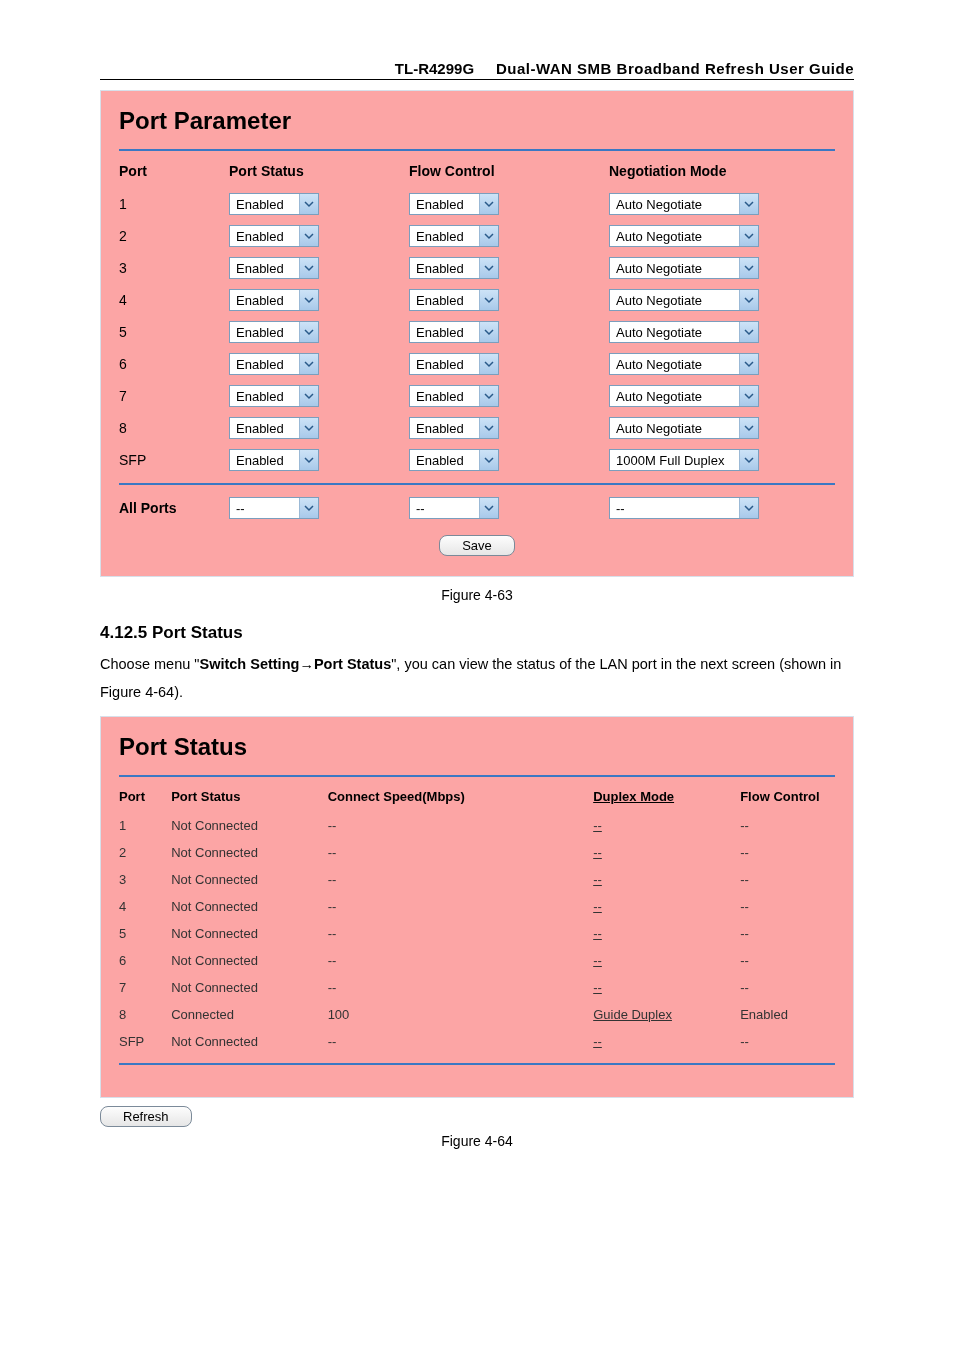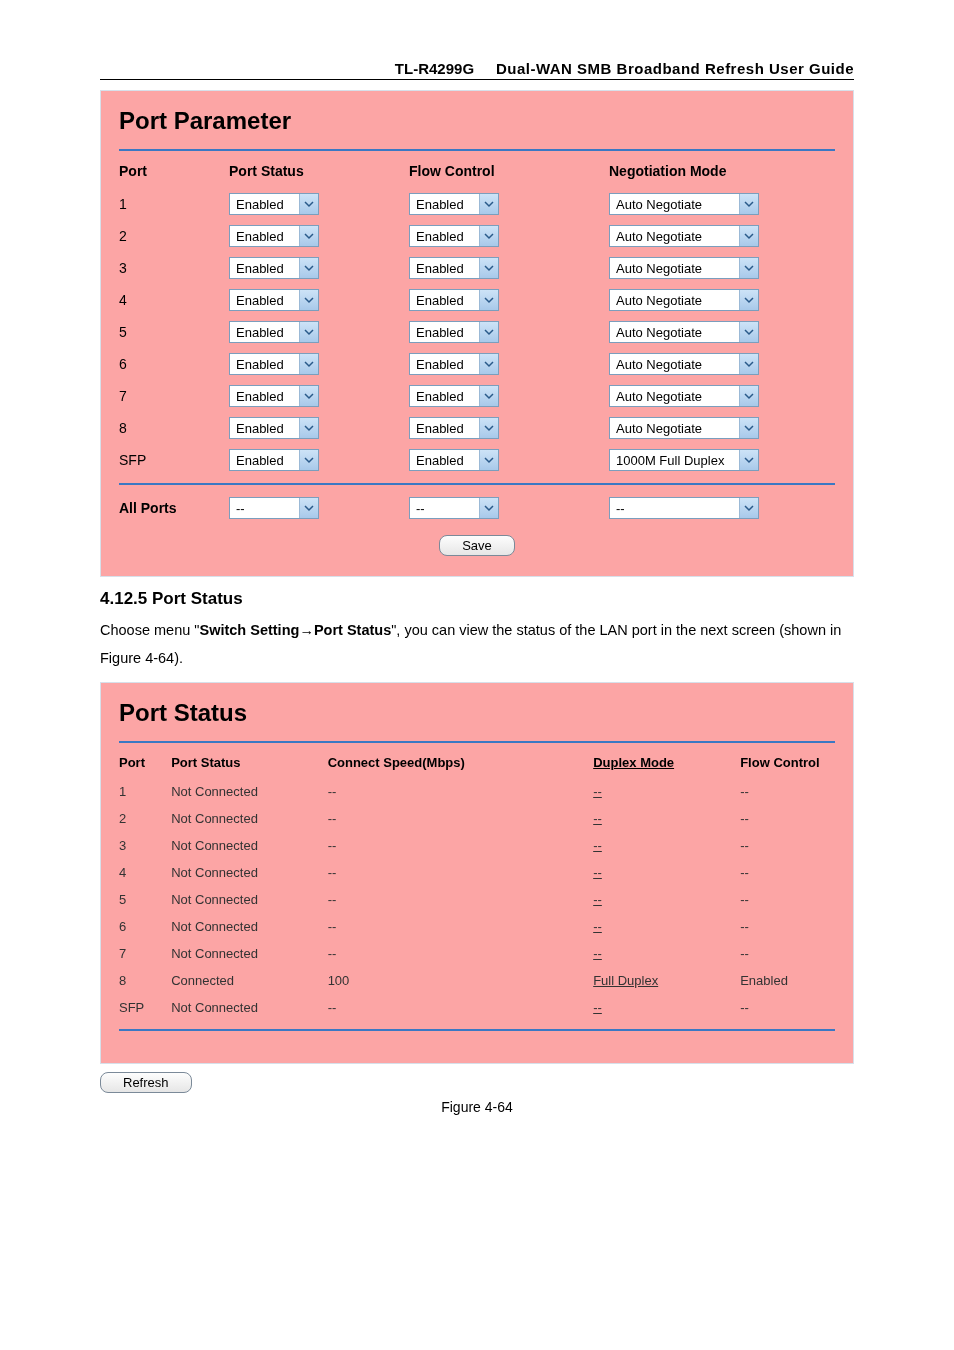--- a/index.html
+++ b/index.html
@@ -448,20 +448,21 @@
             </span>
         </span>
       </div>
     </div>
 
     <div class="save-wrap">
       <span class="btn">Save</span>
     </div>
   </div>
 
+  <div class="caption">Figure 4-63</div>
 
   <div class="heading3">4.12.5  Port Status</div>
 
   <p class="bodytext">
     <span>Choose menu "</span><b>Switch Setting</b><span>→</span><b>Port Status</b><span>", you can view the status of the LAN port in the next screen (shown in Figure 4-64).</span>
   </p>
 
   <div class="panel">
     <h2>Port Status</h2>
     <hr class="hr">
@@ -521,21 +522,21 @@
           <div class="scol-port">7</div>
           <div class="scol-status">Not Connected</div>
           <div class="scol-speed">--</div>
           <div class="scol-duplex">--</div>
           <div class="scol-flow">--</div>
         </div>
         <div class="status-row">
           <div class="scol-port">8</div>
           <div class="scol-status">Connected</div>
           <div class="scol-speed">100</div>
-          <div class="scol-duplex">Full Duplex</div>
+          <div class="scol-duplex">Guide Duplex</div>
           <div class="scol-flow">Enabled</div>
         </div>
         <div class="status-row">
           <div class="scol-port">SFP</div>
           <div class="scol-status">Not Connected</div>
           <div class="scol-speed">--</div>
           <div class="scol-duplex">--</div>
           <div class="scol-flow">--</div>
         </div>
       </div>

